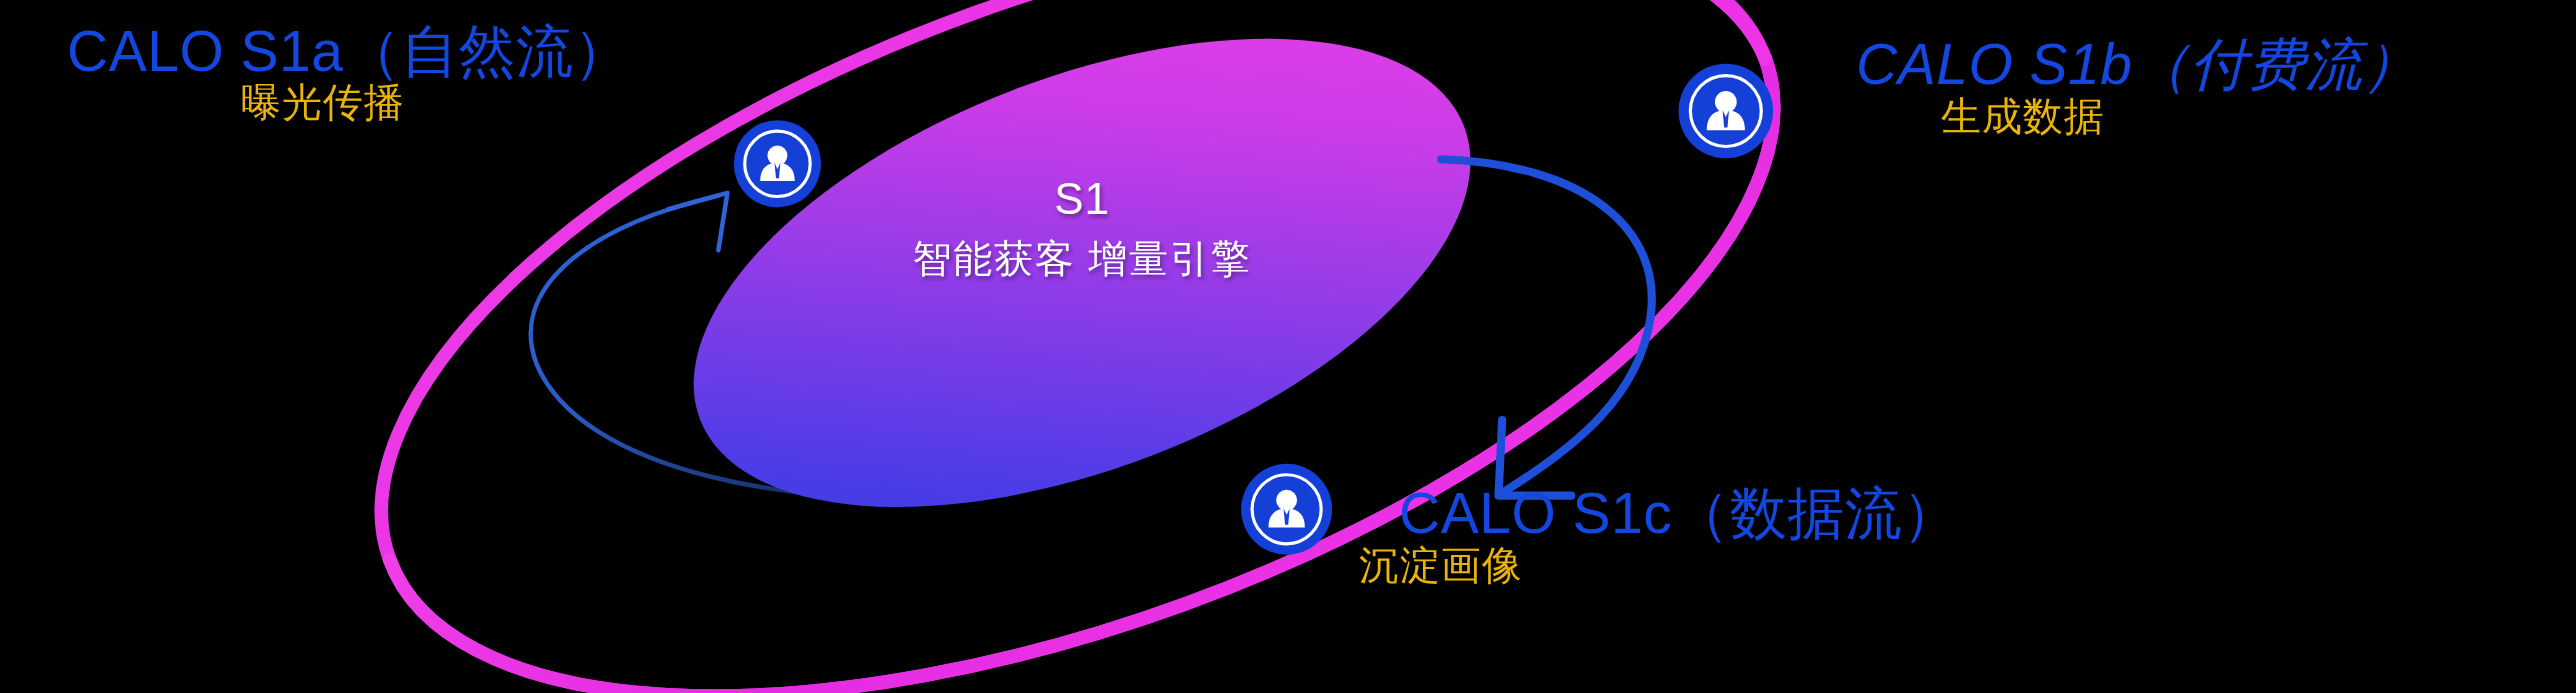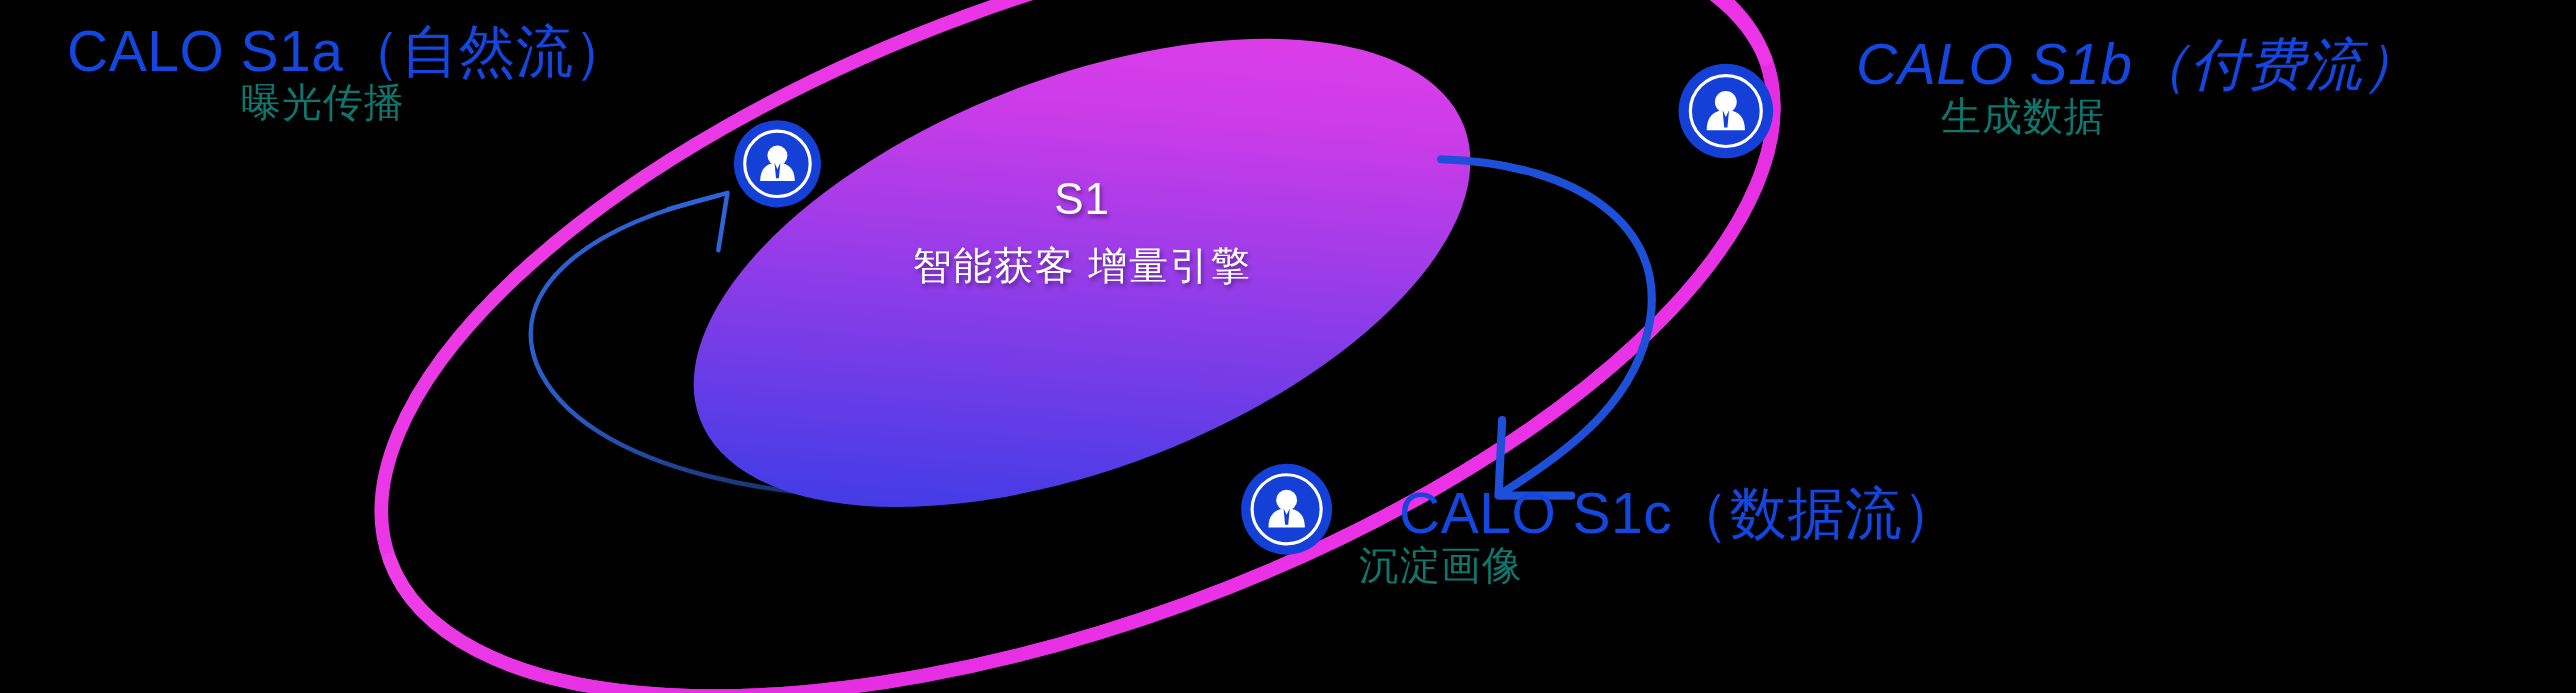--- a/index.html
+++ b/index.html
@@ -31,21 +31,21 @@
     white-space: nowrap;
     line-height: 1.1;
   }
   .label-title {
     color: #1446e0;
     font-size: 57px;
     letter-spacing: 0.5px;
     margin-left: 40px;
   }
   .label-sub {
-    color: #0f766e;
+    color: #eab308;
     font-size: 40px;
     letter-spacing: 0.9px;
   }
   
   #label-s1a-title { left: 27px;   top: 20px;  }
   #label-s1a-sub   { left: 241px;  top: 80px;  }
 
   #label-s1b-title { left: 1816px; top: 33px; font-style: italic;  }
   #label-s1b-sub   { left: 1941px; top: 94px; }
 
@@ -65,21 +65,21 @@
     color: #ffffff;
     font-size: 44px;
     line-height: 1.0;
     text-shadow: 1.8px 2.7px 4.5px rgba(0,0,0,0.40);
     letter-spacing: 0.9px;
   }
   #center-subtitle {
     color: #ffffff;
     font-size: 39px;
     line-height: 1.0;
-    margin-top: 25px;
+    margin-top: 18px;
     text-shadow: 1.8px 2.7px 4.5px rgba(0,0,0,0.40);
     letter-spacing: 1.8px;
   }
 </style>
 </head>
 <body>
 
 <div id="stage">
 
   <svg id="diagram-svg" viewBox="0 0 2833 763" xmlns="http://www.w3.org/2000/svg">

